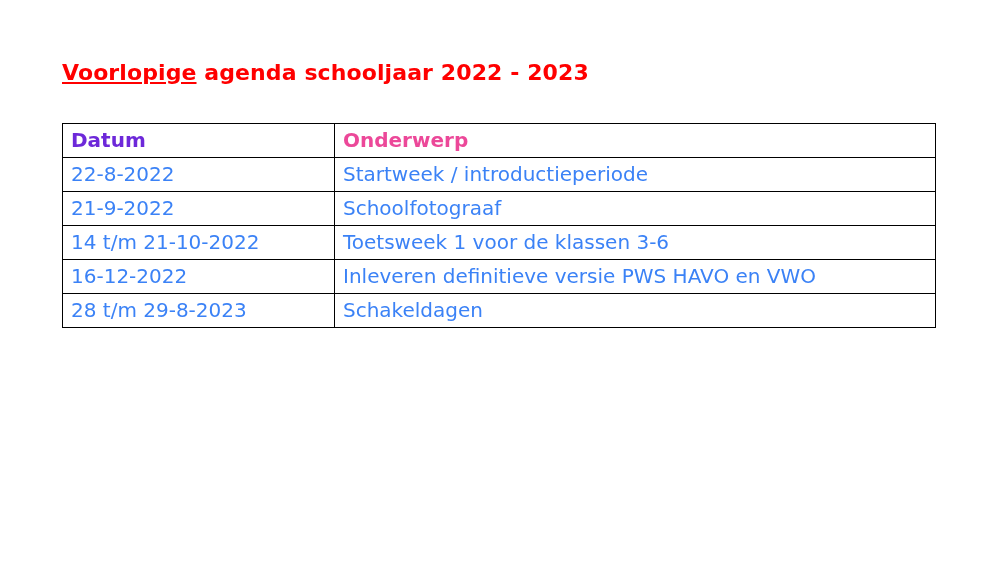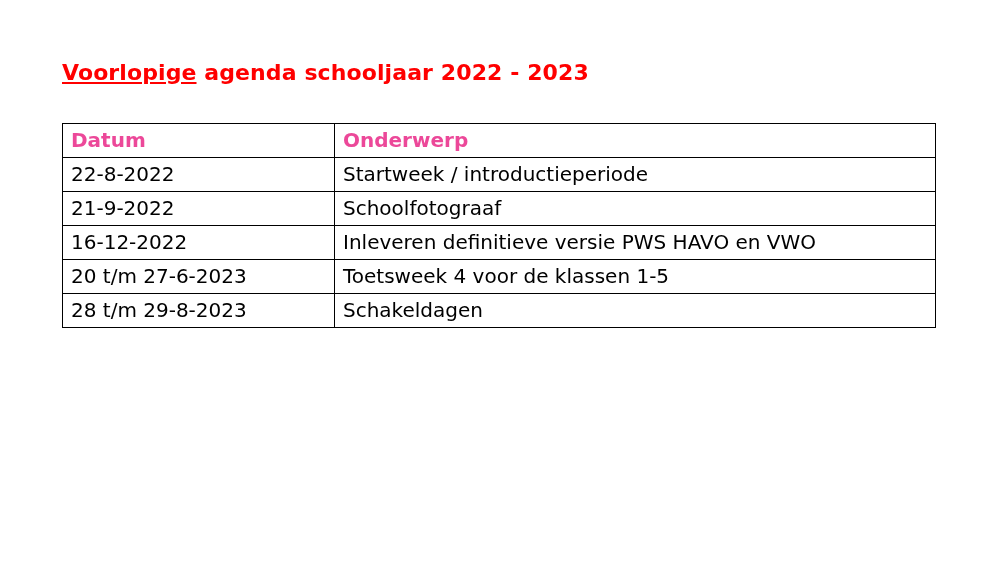--- a/index.html
+++ b/index.html
@@ -50,27 +50,27 @@
     line-height: 26px;
     white-space: nowrap;
     overflow: hidden;
   }
   .agenda-table col.col-date { width: 272px; }
   .agenda-table col.col-subject { width: 601px; }
   .agenda-table thead th {
     font-weight: bold;
   }
   .agenda-table thead th.head-date {
-    color: #ec4899;
+    color: #6d28d9;
   }
   .agenda-table thead th.head-subject {
     color: #ec4899;
   }
   .agenda-table tbody td {
-    color: #000000;
+    color: #3b82f6;
     font-weight: normal;
   }
 </style>
 </head>
 <body>
 
 <div class="page">
 
   <div class="doc-title">
     <span class="underlined">Voorlopige</span><span> agenda schooljaar 2022 - 2023</span>
@@ -90,26 +90,26 @@
     <tbody>
       <tr>
         <td>22-8-2022</td>
         <td>Startweek / introductieperiode</td>
       </tr>
       <tr>
         <td>21-9-2022</td>
         <td>Schoolfotograaf</td>
       </tr>
       <tr>
+        <td>14 t/m 21-10-2022</td>
+        <td>Toetsweek 1 voor de klassen 3-6</td>
+      </tr>
+      <tr>
         <td>16-12-2022</td>
         <td>Inleveren definitieve versie PWS HAVO en VWO</td>
-      </tr>
-      <tr>
-        <td>20 t/m 27-6-2023</td>
-        <td>Toetsweek 4 voor de klassen 1-5</td>
       </tr>
       <tr>
         <td>28 t/m 29-8-2023</td>
         <td>Schakeldagen</td>
       </tr>
     </tbody>
   </table>
 
 </div>
 

